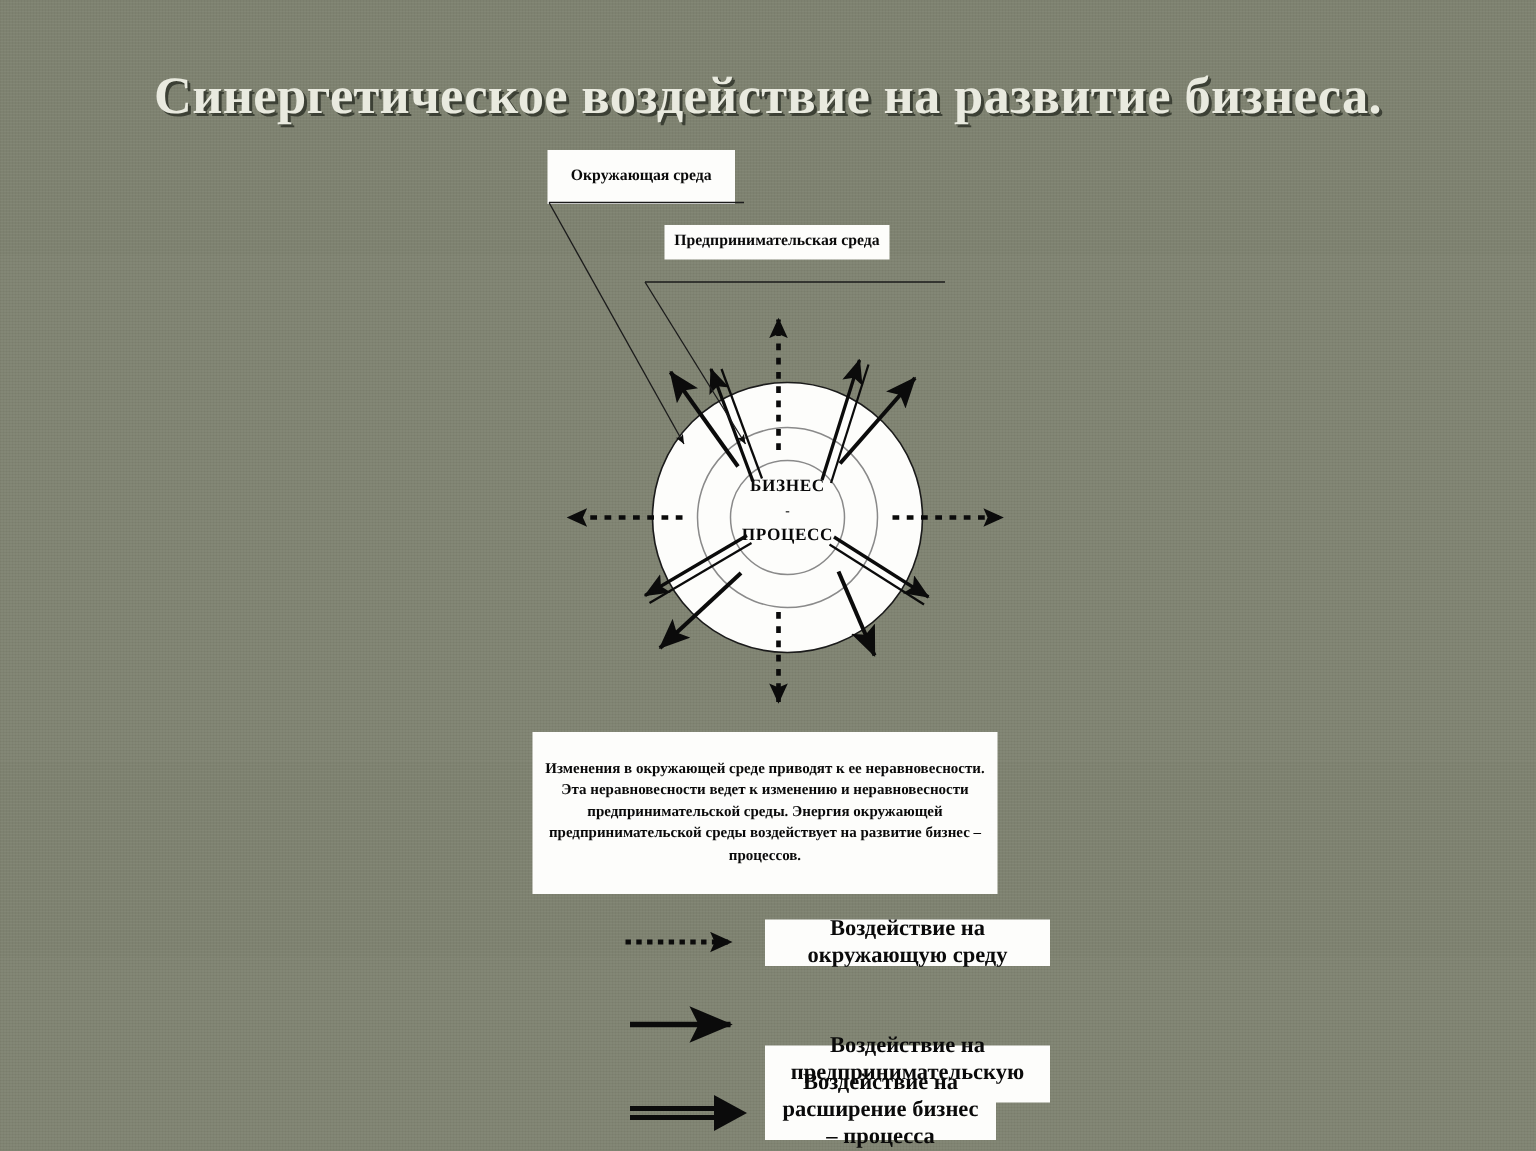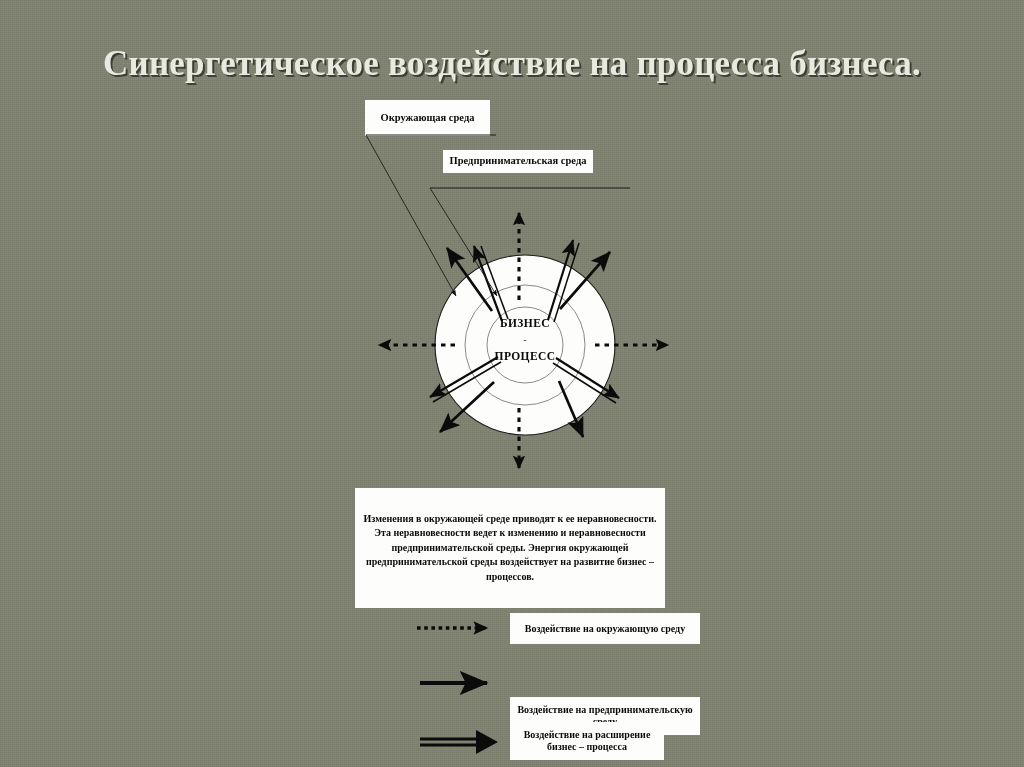--- a/index.html
+++ b/index.html
@@ -49,50 +49,50 @@
   }
   #lbl-env{
     left:365px;top:100px;width:125px;height:36px;
     font-size:10.5px;
   }
   #lbl-biz{
     left:443px;top:150px;width:150px;height:23px;
     font-size:10.5px;
   }
   #para-box{
-    left:355px;top:488px;width:310px;height:120px;
+    left:355px;top:488px;width:310px;height:108px;
     font-size:10px;
     font-weight:bold;
     padding:7px 8px;
     line-height:1.45;
     align-items:center;
   }
   #para-box span{display:block;width:100%;}
 
   .legend-box{
-    font-size:10px;
+    font-size:15px;
     padding:4px 6px;
   }
   #leg-box-1{left:510px;top:613px;width:190px;height:31px;}
   #leg-box-2{left:510px;top:665px;width:190px;height:38px;margin-top:32px;}
   #leg-box-3{left:510px;top:722px;width:154px;height:38px;}
 
   
   #art{
     position:absolute;left:0;top:0;
     width:1024px;height:767px;
     pointer-events:none;
   }
 </style>
 </head>
 <body>
 
 <div id="slide">
 
-  <div id="title">Синергетическое воздействие на процесса бизнеса.</div>
+  <div id="title">Синергетическое воздействие на развитие бизнеса.</div>
 
   <div class="wbox" id="lbl-env">Окружающая среда</div>
   <div class="wbox" id="lbl-biz">Предпринимательская среда</div>
 
   <svg id="art" viewBox="0 0 1024 767">
     <defs>
       <marker id="ah-thin" markerWidth="9" markerHeight="9" refX="7.2" refY="3.2" orient="auto" markerUnits="strokeWidth">
         <path d="M0,0 L7.6,3.2 L0,6.4 L1.6,3.2 Z" fill="#0b0b0b"></path>
       </marker>
       <marker id="ah-tiny" markerWidth="9" markerHeight="9" refX="7" refY="3" orient="auto" markerUnits="strokeWidth">

